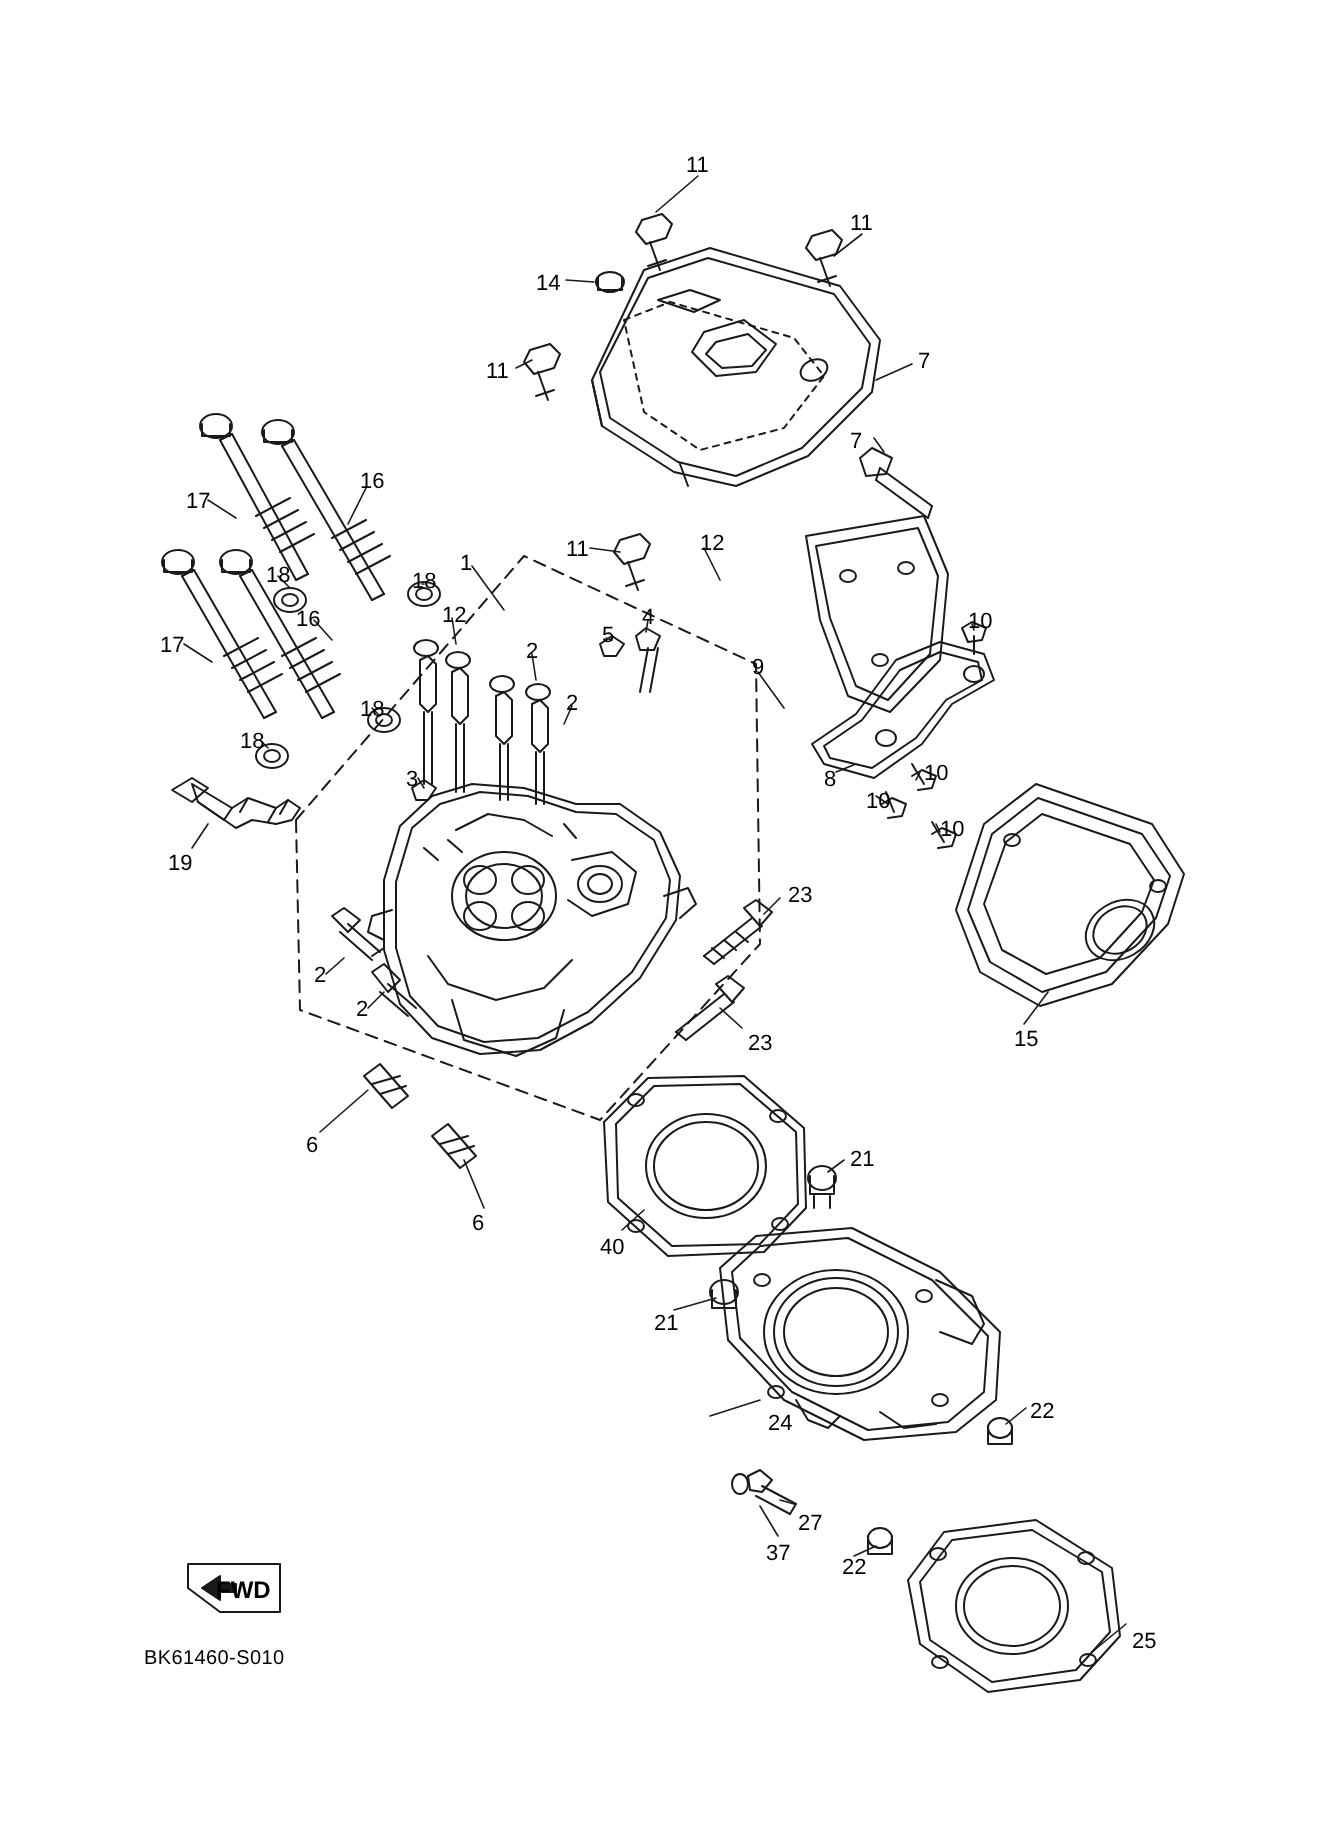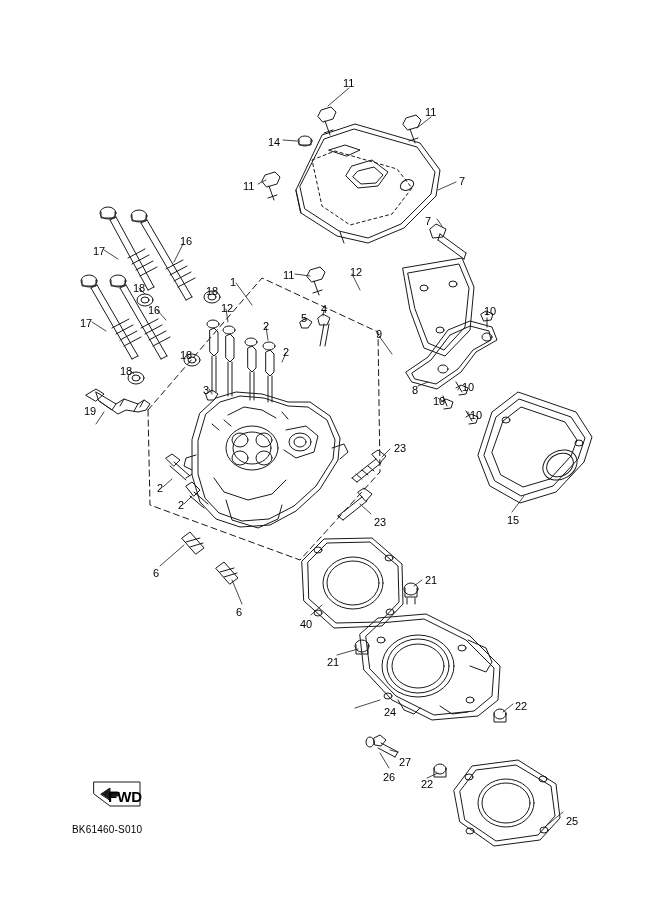--- a/index.html
+++ b/index.html
@@ -39,21 +39,21 @@
     font-family: "Liberation Sans", sans-serif;
     font-size: 10px;
     color: #000000;
     letter-spacing: 0.2px;
   }
   #fwd-label {
     position: absolute;
     left: 108px;
     top: 788px;
     font-family: "Liberation Sans", sans-serif;
-    font-size: 15px;
+    font-size: 12px;
     font-weight: bold;
     color: #000000;
   }
 </style>
 </head>
 <body>
 
 <div id="page">
 
   <svg id="diagram-svg" viewBox="0 0 661 913" xmlns="http://www.w3.org/2000/svg">
@@ -411,31 +411,31 @@
       <div class="callout" style="left: 263px; top: 321px;">2</div>
       <div class="callout" style="left: 376px; top: 329px;">9</div>
       <div class="callout" style="left: 180px; top: 350px;">18</div>
       <div class="callout" style="left: 283px; top: 347px;">2</div>
       <div class="callout" style="left: 120px; top: 366px;">18</div>
       <div class="callout" style="left: 412px; top: 385px;">8</div>
       <div class="callout" style="left: 462px; top: 382px;">10</div>
       <div class="callout" style="left: 433px; top: 396px;">10</div>
       <div class="callout" style="left: 470px; top: 410px;">10</div>
       <div class="callout" style="left: 203px; top: 385px;">3</div>
-      <div class="callout" style="left: 84px; top: 406px;">19</div>
+      <div class="callout" style="left: 84px; top: 427px;">19</div>
       <div class="callout" style="left: 394px; top: 443px;">23</div>
       <div class="callout" style="left: 157px; top: 483px;">2</div>
       <div class="callout" style="left: 178px; top: 500px;">2</div>
       <div class="callout" style="left: 374px; top: 517px;">23</div>
       <div class="callout" style="left: 507px; top: 515px;">15</div>
       <div class="callout" style="left: 153px; top: 568px;">6</div>
       <div class="callout" style="left: 236px; top: 607px;">6</div>
       <div class="callout" style="left: 300px; top: 619px;">40</div>
       <div class="callout" style="left: 425px; top: 575px;">21</div>
       <div class="callout" style="left: 327px; top: 657px;">21</div>
       <div class="callout" style="left: 343px; top: 707px; margin-left: 41px;">24</div>
       <div class="callout" style="left: 515px; top: 701px;">22</div>
       <div class="callout" style="left: 421px; top: 779px;">22</div>
       <div class="callout" style="left: 399px; top: 757px;">27</div>
-      <div class="callout" style="left: 383px; top: 772px;">26</div>
+      <div class="callout" style="left: 383px; top: 772px;">37</div>
       <div class="callout" style="left: 566px; top: 816px;">25</div>
     </div>
 </div>
 
 </body></html>

